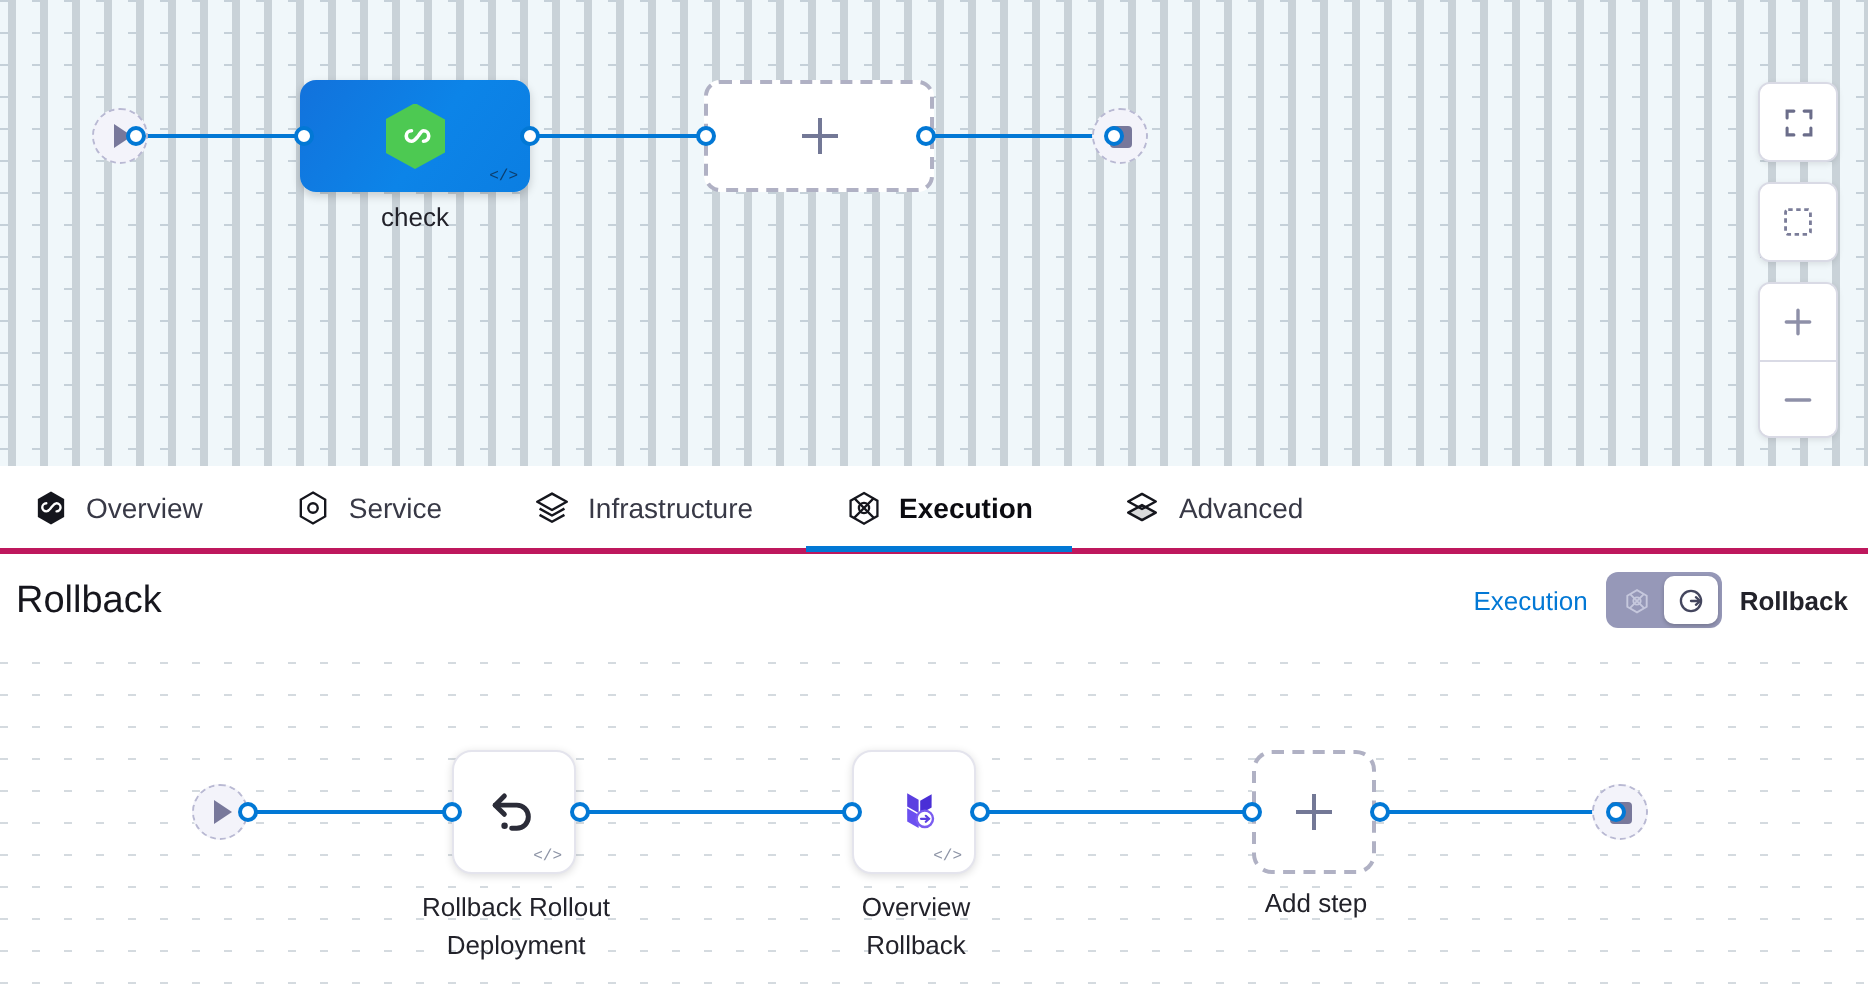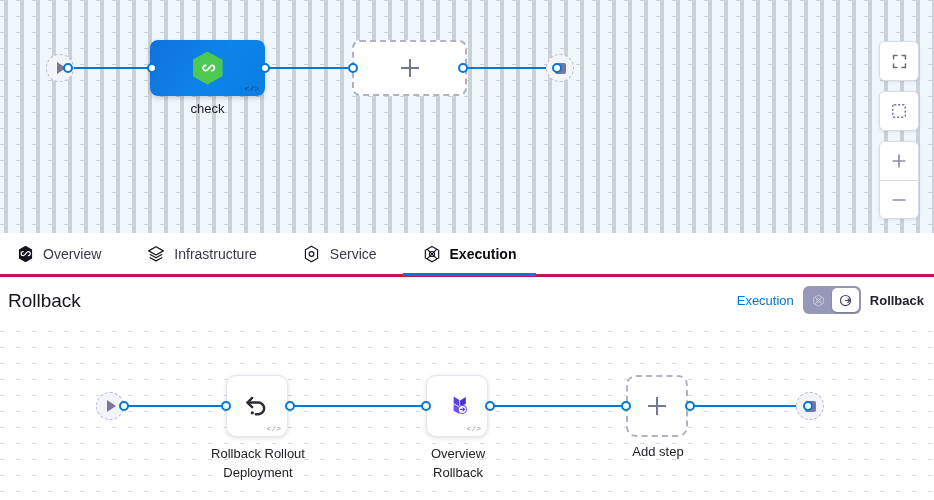--- a/index.html
+++ b/index.html
@@ -329,50 +329,59 @@
       <svg width="17" height="18" viewBox="0 0 24 26">
         <path d="M12 1l9.5 5.5v13L12 25 2.5 19.5v-13z" fill="#15161d"></path>
         <path d="M8.6 9.6a2.9 2.9 0 1 0 0 5.8c1.7 0 2.5-1.4 3.7-2.9s2-2.9 3.7-2.9a2.9 2.9 0 1 1 0 5.8" fill="none" stroke="#ffffff" stroke-width="1.7" stroke-linecap="round"></path>
       </svg>
     </span>
     <span>Overview</span>
   </div>
 
   <div class="tab">
     <span class="tab-icon">
+      <svg width="17" height="18" viewBox="0 0 24 26" fill="none" stroke="#15161d" stroke-width="1.7">
+        <path d="M12 1.8l8.8 5.1v12.2L12 24.2 3.2 19.1V6.9z"></path>
+        <circle cx="12" cy="13" r="3.4"></circle>
+      </svg>
+    </span>
+    <span>Service</span>
+  </div>
+
+  <div class="tab">
+    <span class="tab-icon">
       <svg width="18" height="18" viewBox="0 0 22 22" fill="none" stroke="#15161d" stroke-width="1.5" stroke-linejoin="round">
         <path d="M11 2.2L20 7.2 11 12.2 2 7.2z"></path>
         <path d="M3.4 11.4L11 15.6l7.6-4.2"></path>
         <path d="M3.4 15.2L11 19.4l7.6-4.2"></path>
       </svg>
     </span>
     <span>Infrastructure</span>
-  </div>
-
-  <div class="tab">
-    <span class="tab-icon">
-      <svg width="17" height="18" viewBox="0 0 24 26" fill="none" stroke="#15161d" stroke-width="1.7">
-        <path d="M12 1.8l8.8 5.1v12.2L12 24.2 3.2 19.1V6.9z"></path>
-        <circle cx="12" cy="13" r="3.4"></circle>
-      </svg>
-    </span>
-    <span>Service</span>
   </div>
 
   <div class="tab active">
     <span class="tab-icon">
       <svg width="18" height="18" viewBox="0 0 22 22" fill="none" stroke="#15161d" stroke-width="1.4">
         <path d="M11 1.8l8.2 4.7v9.4L11 20.6 2.8 15.9V6.5z"></path>
         <circle cx="11" cy="11" r="3.1"></circle>
         <path d="M5 5l12 12M17 5L5 17"></path>
       </svg>
     </span>
     <span>Execution</span>
   </div>
 
+  <div class="tab">
+    <span class="tab-icon">
+      <svg width="18" height="18" viewBox="0 0 22 22" fill="none" stroke="#15161d" stroke-width="1.5" stroke-linejoin="round">
+        <path d="M11 2.4L19.4 7 11 11.6 2.6 7z"></path>
+        <path d="M11 9.2L19.4 13.8 11 18.4 2.6 13.8z" fill="#15161d" fill-opacity="0.16"></path>
+      </svg>
+    </span>
+    <span>Advanced</span>
+  </div>
 </div>
 
 <div class="rb-header">
   <div class="rb-title">Rollback</div>
 
   <div class="toggle-wrap">
     <span class="toggle-lbl left">Execution</span>
     <div class="toggle-pill">
       <div class="toggle-opt">
         <svg width="13" height="13" viewBox="0 0 22 22" fill="none" stroke="#c6c8dd" stroke-width="1.6">

